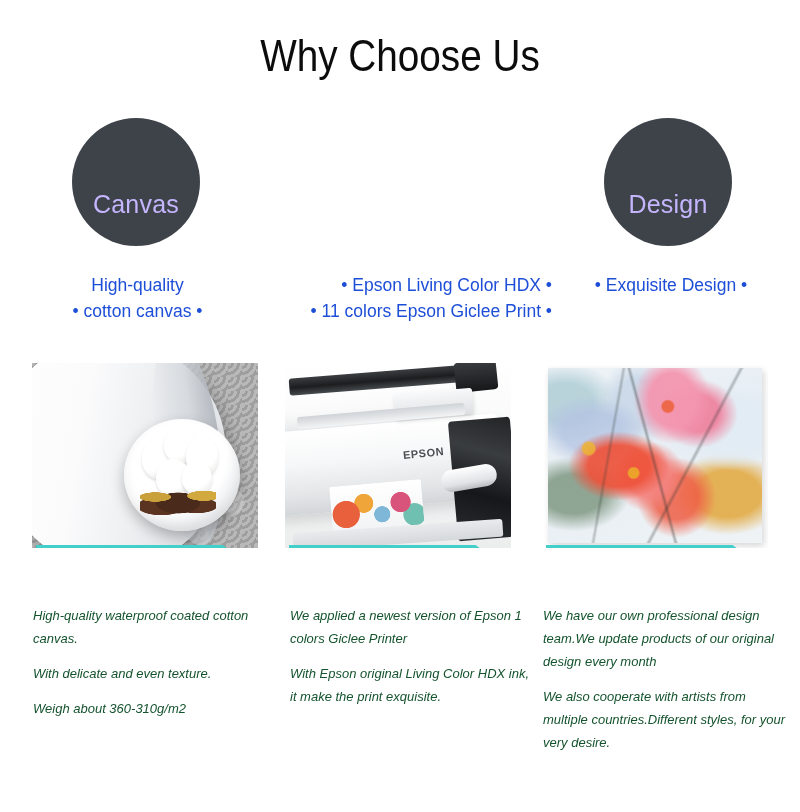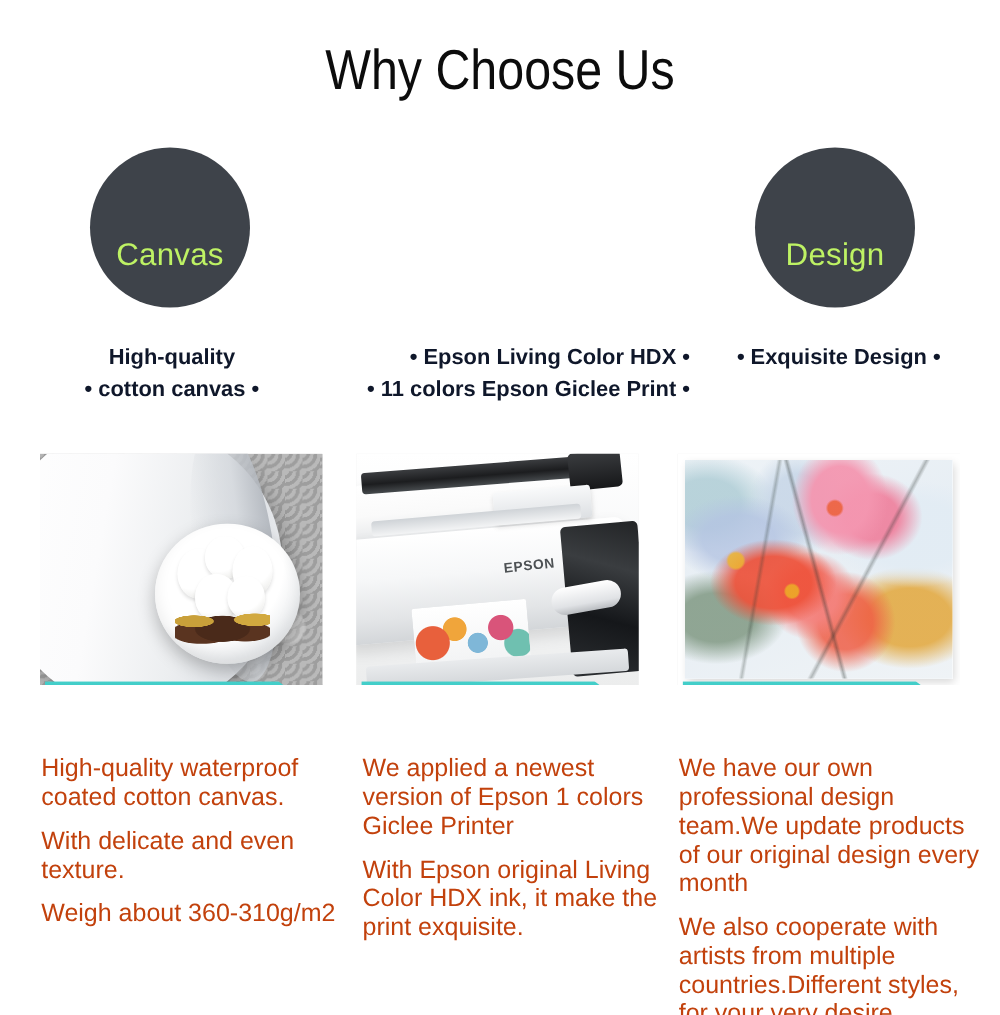--- a/index.html
+++ b/index.html
@@ -27,39 +27,39 @@
   
   .badges { position: absolute; top: 118px; left: 0; width: 800px; height: 132px; }
   .badge {
     position: absolute;
     width: 128px; height: 128px;
     border-radius: 50%;
     background: #3e434a;
     display: flex; align-items: center; justify-content: center;
   }
   .badge-label {
-    color: #bef264;
+    color: #c4b5fd;
     font-size: 25px;
     font-weight: 400;
     letter-spacing: 0.2px;
     line-height: 1;
     margin-top: 45px;
   }
   .badge-0 { left: 72px; }
   .badge-1 { left: 337px; }
   .badge-2 { left: 604px; }
 
   
   .subcaps { position: absolute; top: 272px; left: 0; width: 800px; }
   .subcap {
     position: absolute;
     text-align: center;
-    color: #0f172a;
+    color: #1d4ed8;
     font-size: 17.5px;
-    font-weight: 700;
+    font-weight: 400;
     line-height: 26px;
   }
   .subcap-0 { left: 10px; width: 255px; }
   .subcap-1 { left: 252px; width: 300px; text-align: right; }
   .subcap-2 { left: 545px; width: 252px; }
 
   
   .cards { position: absolute; top: 363px; left: 0; width: 800px; height: 230px; }
   .card { position: absolute; top: 0; width: 226px; }
   .card-0 { left: 32px; }
@@ -239,21 +239,21 @@
     line-height: 38px;
     padding-left: 26px;
     background: linear-gradient(180deg,#44cfca 0%,#36c6c2 55%,#2fbdba 100%);
     -webkit-clip-path: polygon(0 0, 88% 0, 100% 50%, 88% 100%, 0 100%);
     clip-path: polygon(0 0, 88% 0, 100% 50%, 88% 100%, 0 100%);
     filter: drop-shadow(0 2px 3px rgba(0,0,0,.18));
   }
 
   
   .bodies { position: absolute; top: 604px; left: 0; width: 800px; }
-  .body-col { position: absolute; top: 0; color: #c2410c; font-size: 20px; line-height: 23px; }
+  .body-col { position: absolute; top: 0; color: #14532d; font-size: 13px; line-height: 23px; font-style: italic; }
   .body-col p { margin-bottom: 12px; }
   .body-col p:last-child { margin-bottom: 0; }
   .body-0 { left: 33px; width: 240px; }
   .body-1 { left: 290px; width: 240px; }
   .body-2 { left: 543px; width: 245px; }
 </style>
 </head>
 <body>
 
 <div class="page">

